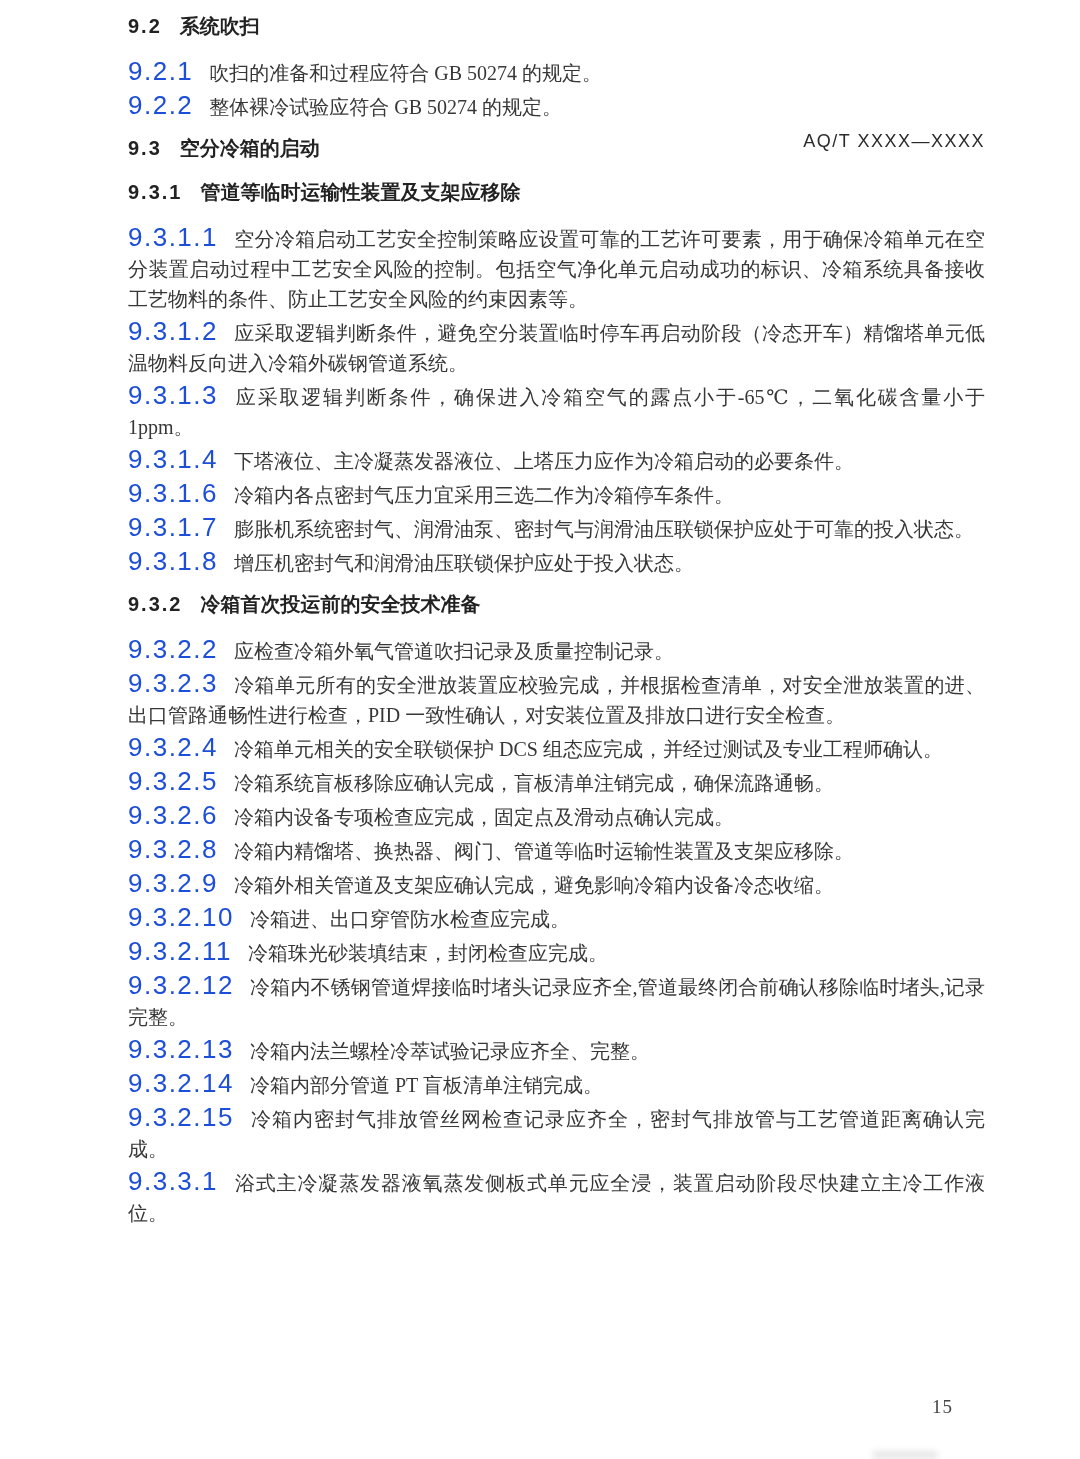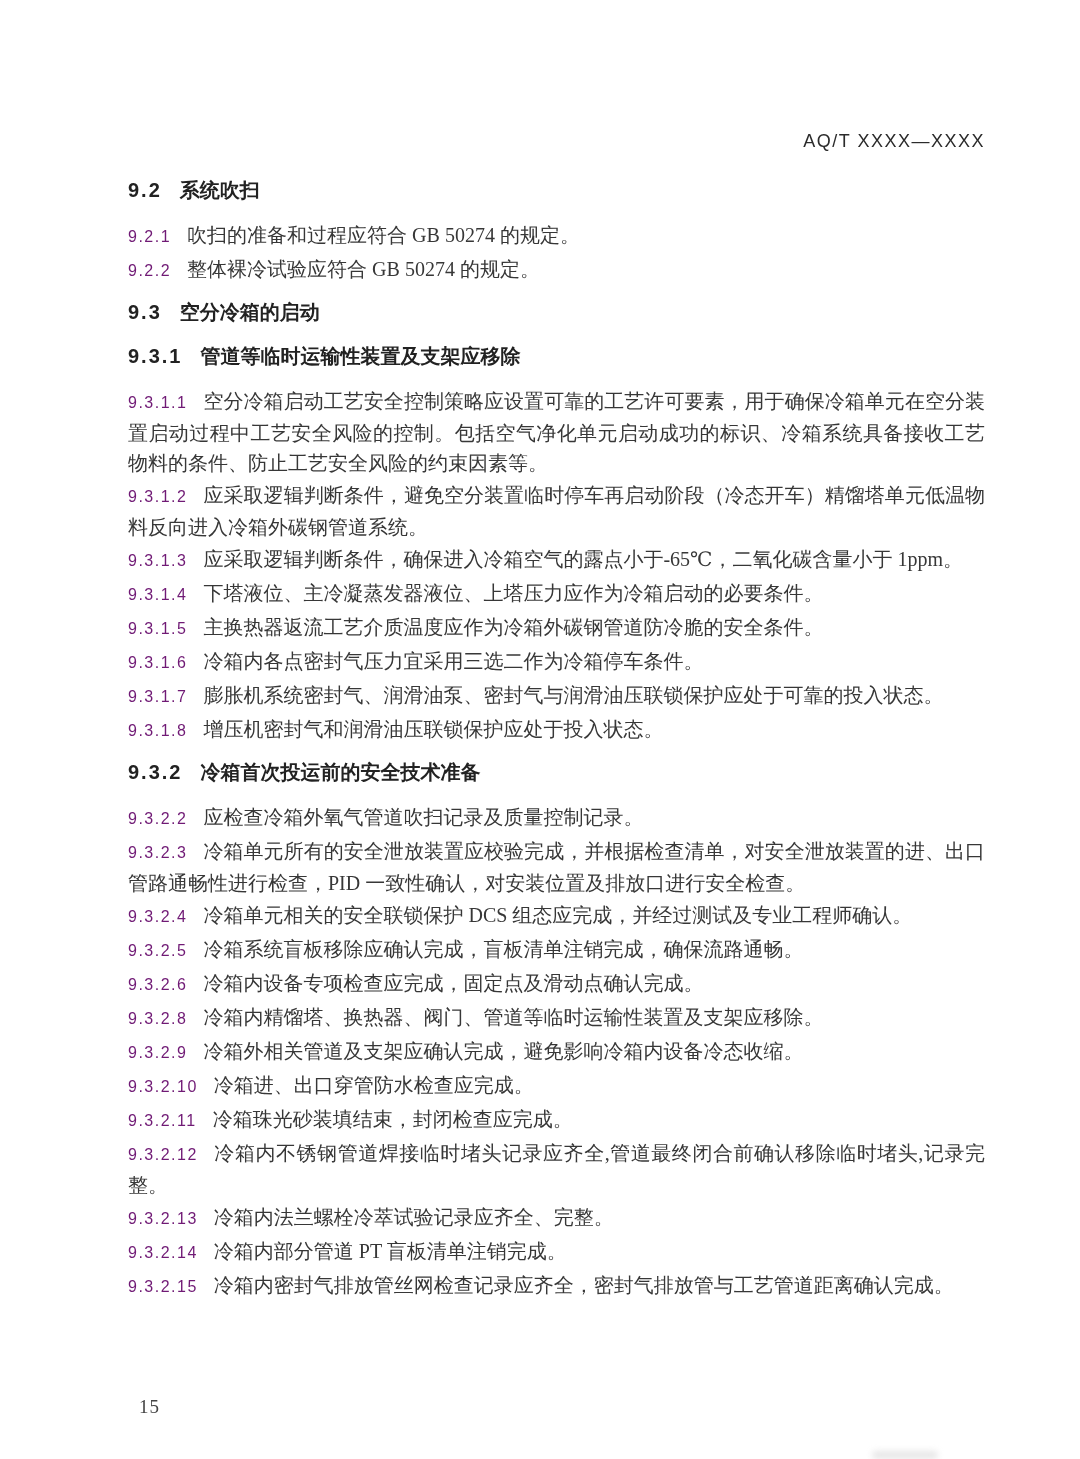--- a/index.html
+++ b/index.html
@@ -30,21 +30,20 @@
     font-size: 18px;
     font-weight: 500;
     letter-spacing: 1.5px;
     color: #2b2b2b;
   }
   .content {
     position: absolute;
     top: 0;
     left: 128px;
     width: 857px;
-    padding-top: 164px;
     box-sizing: content-box;
   }
   h2.heading, h3.heading {
     font-family: "Liberation Sans", "DejaVu Sans", sans-serif;
     font-size: 20px;
     font-weight: 700;
     color: #222222;
     line-height: 28px;
     margin: 12px 0 16px 0;
   }
@@ -54,31 +53,32 @@
   }
   p.clause {
     font-size: 20px;
     line-height: 30px;
     margin: 2px 0;
     text-align: justify;
     color: #373737;
   }
   .clause-num {
     font-family: "Liberation Sans", "DejaVu Sans", sans-serif;
-    font-size: 16px;
+    font-size: 26px;
     letter-spacing: 1.5px;
     margin-right: 16px;
-    color: #701a75;
+    color: #1d4ed8;
     white-space: nowrap;
   }
   .doc-footer {
     position: absolute;
     top: 1396px;
-    left: 139px;
+    left: 128px;
     width: 857px;
+    text-align: right;
   }
   .page-number {
     display: inline-block;
     padding-right: 32px;
     font-size: 19px;
     color: #444444;
     letter-spacing: 1px;
   }
   .scan-artifact {
     position: absolute;
@@ -104,38 +104,38 @@
   <div class="content">
       <h2 class="heading"><span class="h-num">9.2</span><span class="h-title">系统吹扫</span></h2>
       <p class="clause"><span class="clause-num">9.2.1</span><span class="clause-text">吹扫的准备和过程应符合 GB 50274 的规定。</span></p>
       <p class="clause"><span class="clause-num">9.2.2</span><span class="clause-text">整体裸冷试验应符合 GB 50274 的规定。</span></p>
       <h2 class="heading"><span class="h-num">9.3</span><span class="h-title">空分冷箱的启动</span></h2>
       <h3 class="heading"><span class="h-num">9.3.1</span><span class="h-title">管道等临时运输性装置及支架应移除</span></h3>
       <p class="clause"><span class="clause-num">9.3.1.1</span><span class="clause-text">空分冷箱启动工艺安全控制策略应设置可靠的工艺许可要素，用于确保冷箱单元在空分装置启动过程中工艺安全风险的控制。包括空气净化单元启动成功的标识、冷箱系统具备接收工艺物料的条件、防止工艺安全风险的约束因素等。</span></p>
       <p class="clause"><span class="clause-num">9.3.1.2</span><span class="clause-text">应采取逻辑判断条件，避免空分装置临时停车再启动阶段（冷态开车）精馏塔单元低温物料反向进入冷箱外碳钢管道系统。</span></p>
       <p class="clause"><span class="clause-num">9.3.1.3</span><span class="clause-text">应采取逻辑判断条件，确保进入冷箱空气的露点小于-65℃，二氧化碳含量小于 1ppm。</span></p>
       <p class="clause"><span class="clause-num">9.3.1.4</span><span class="clause-text">下塔液位、主冷凝蒸发器液位、上塔压力应作为冷箱启动的必要条件。</span></p>
-      <p class="clause"><span class="clause-num">9.3.1.5</span><span class="clause-text">主换热器返流工艺介质温度应作为冷箱外碳钢管道防冷脆的安全条件。</span></p>
       <p class="clause"><span class="clause-num">9.3.1.6</span><span class="clause-text">冷箱内各点密封气压力宜采用三选二作为冷箱停车条件。</span></p>
       <p class="clause"><span class="clause-num">9.3.1.7</span><span class="clause-text">膨胀机系统密封气、润滑油泵、密封气与润滑油压联锁保护应处于可靠的投入状态。</span></p>
       <p class="clause"><span class="clause-num">9.3.1.8</span><span class="clause-text">增压机密封气和润滑油压联锁保护应处于投入状态。</span></p>
       <h3 class="heading"><span class="h-num">9.3.2</span><span class="h-title">冷箱首次投运前的安全技术准备</span></h3>
       <p class="clause"><span class="clause-num">9.3.2.2</span><span class="clause-text">应检查冷箱外氧气管道吹扫记录及质量控制记录。</span></p>
       <p class="clause"><span class="clause-num">9.3.2.3</span><span class="clause-text">冷箱单元所有的安全泄放装置应校验完成，并根据检查清单，对安全泄放装置的进、出口管路通畅性进行检查，PID 一致性确认，对安装位置及排放口进行安全检查。</span></p>
       <p class="clause"><span class="clause-num">9.3.2.4</span><span class="clause-text">冷箱单元相关的安全联锁保护 DCS 组态应完成，并经过测试及专业工程师确认。</span></p>
       <p class="clause"><span class="clause-num">9.3.2.5</span><span class="clause-text">冷箱系统盲板移除应确认完成，盲板清单注销完成，确保流路通畅。</span></p>
       <p class="clause"><span class="clause-num">9.3.2.6</span><span class="clause-text">冷箱内设备专项检查应完成，固定点及滑动点确认完成。</span></p>
       <p class="clause"><span class="clause-num">9.3.2.8</span><span class="clause-text">冷箱内精馏塔、换热器、阀门、管道等临时运输性装置及支架应移除。</span></p>
       <p class="clause"><span class="clause-num">9.3.2.9</span><span class="clause-text">冷箱外相关管道及支架应确认完成，避免影响冷箱内设备冷态收缩。</span></p>
       <p class="clause"><span class="clause-num">9.3.2.10</span><span class="clause-text">冷箱进、出口穿管防水检查应完成。</span></p>
       <p class="clause"><span class="clause-num">9.3.2.11</span><span class="clause-text">冷箱珠光砂装填结束，封闭检查应完成。</span></p>
       <p class="clause"><span class="clause-num">9.3.2.12</span><span class="clause-text">冷箱内不锈钢管道焊接临时堵头记录应齐全,管道最终闭合前确认移除临时堵头,记录完整。</span></p>
       <p class="clause"><span class="clause-num">9.3.2.13</span><span class="clause-text">冷箱内法兰螺栓冷萃试验记录应齐全、完整。</span></p>
       <p class="clause"><span class="clause-num">9.3.2.14</span><span class="clause-text">冷箱内部分管道 PT 盲板清单注销完成。</span></p>
       <p class="clause"><span class="clause-num">9.3.2.15</span><span class="clause-text">冷箱内密封气排放管丝网检查记录应齐全，密封气排放管与工艺管道距离确认完成。</span></p>
+      <p class="clause"><span class="clause-num">9.3.3.1</span><span class="clause-text">浴式主冷凝蒸发器液氧蒸发侧板式单元应全浸，装置启动阶段尽快建立主冷工作液位。</span></p>
     </div>
 
   <div class="doc-footer">
     <span class="page-number">15</span>
   </div>
 
   <div class="scan-artifact"></div>
 
 </div>
 

